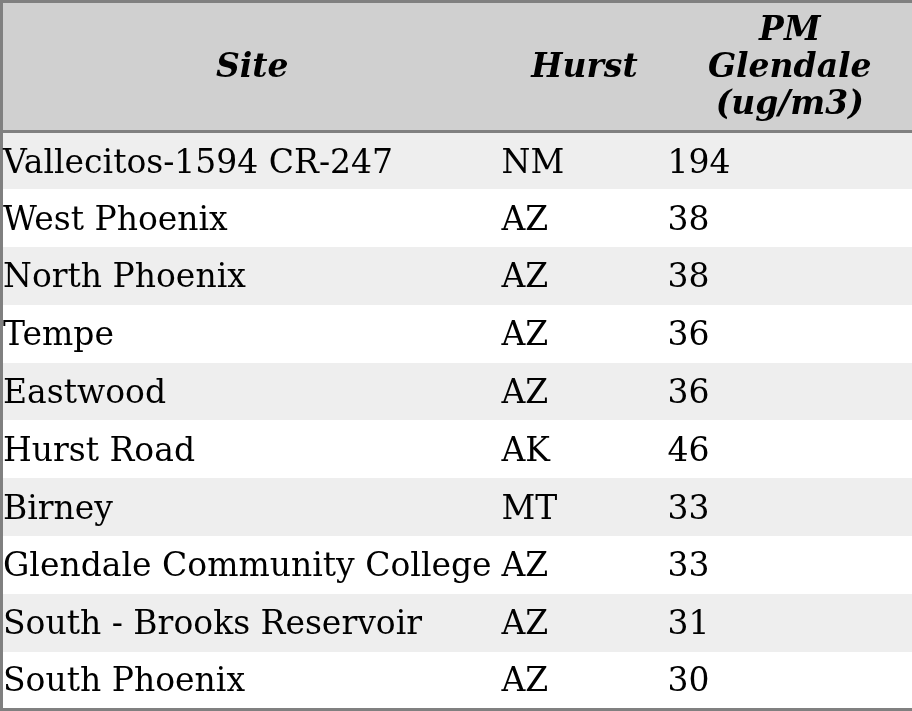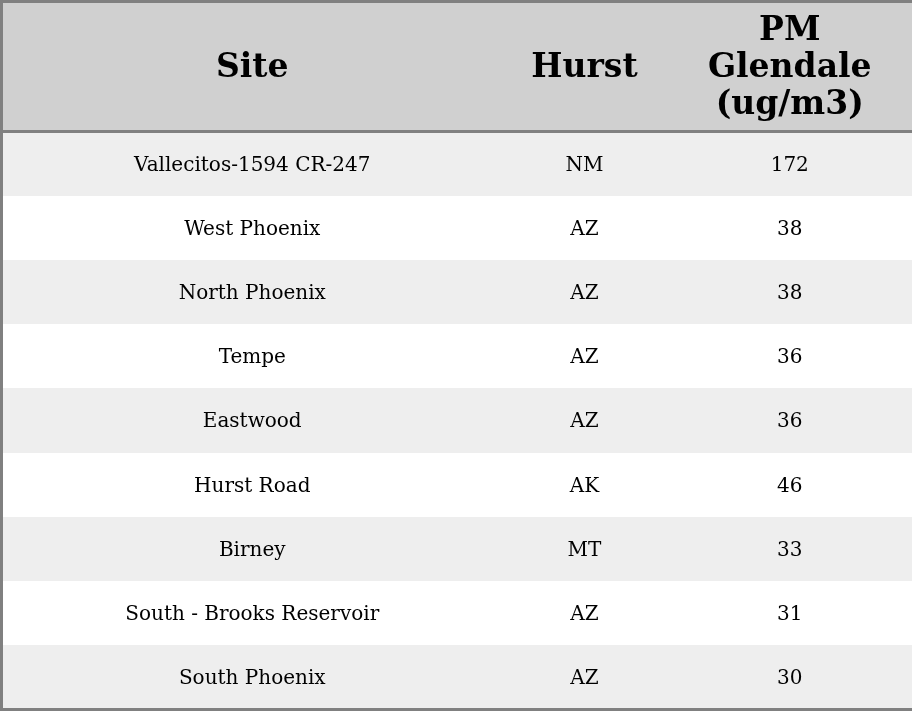--- a/index.html
+++ b/index.html
@@ -26,42 +26,42 @@
     border-collapse: collapse;
     table-layout: fixed;
     border: 3px solid var(--border);
     background: var(--row-bg);
   }
   col.col-site  { width: 500px; }
   col.col-state { width: 166px; }
   col.col-pm    { width: 246px; }
   thead tr {
     height: 130px;
+    font-style: italic;
   }
   thead th {
     background: var(--header-bg);
     border-bottom: 3px solid var(--border);
     font-size: 33px;
     font-weight: bold;
     text-align: center;
     vertical-align: middle;
     white-space: pre-line;
     line-height: 1.12;
     padding: 0;
   }
   tbody tr {
     height: 57px;
     background: var(--row-bg);
   }
   tbody tr:nth-child(odd) {
     background: var(--stripe-bg);
   }
   tbody td {
-    font-size: 20px;
-    text-align: center;
+    font-size: 33px;
     vertical-align: middle;
     padding: 0;
   }
 </style>
 </head>
 <body>
 
 <table class="pm-table">
   <colgroup>
     <col class="col-site">
@@ -74,21 +74,21 @@
       <th>Hurst</th>
       <th>PM
 Glendale
 (ug/m3)</th>
     </tr>
   </thead>
   <tbody>
     <tr>
       <td>Vallecitos-1594 CR-247</td>
       <td>NM</td>
-      <td>172</td>
+      <td>194</td>
     </tr>
     <tr>
       <td>West Phoenix</td>
       <td>AZ</td>
       <td>38</td>
     </tr>
     <tr>
       <td>North Phoenix</td>
       <td>AZ</td>
       <td>38</td>
@@ -107,20 +107,25 @@
       <td>Hurst Road</td>
       <td>AK</td>
       <td>46</td>
     </tr>
     <tr>
       <td>Birney</td>
       <td>MT</td>
       <td>33</td>
     </tr>
     <tr>
+      <td>Glendale Community College</td>
+      <td>AZ</td>
+      <td>33</td>
+    </tr>
+    <tr>
       <td>South - Brooks Reservoir</td>
       <td>AZ</td>
       <td>31</td>
     </tr>
     <tr>
       <td>South Phoenix</td>
       <td>AZ</td>
       <td>30</td>
     </tr>
   </tbody>

